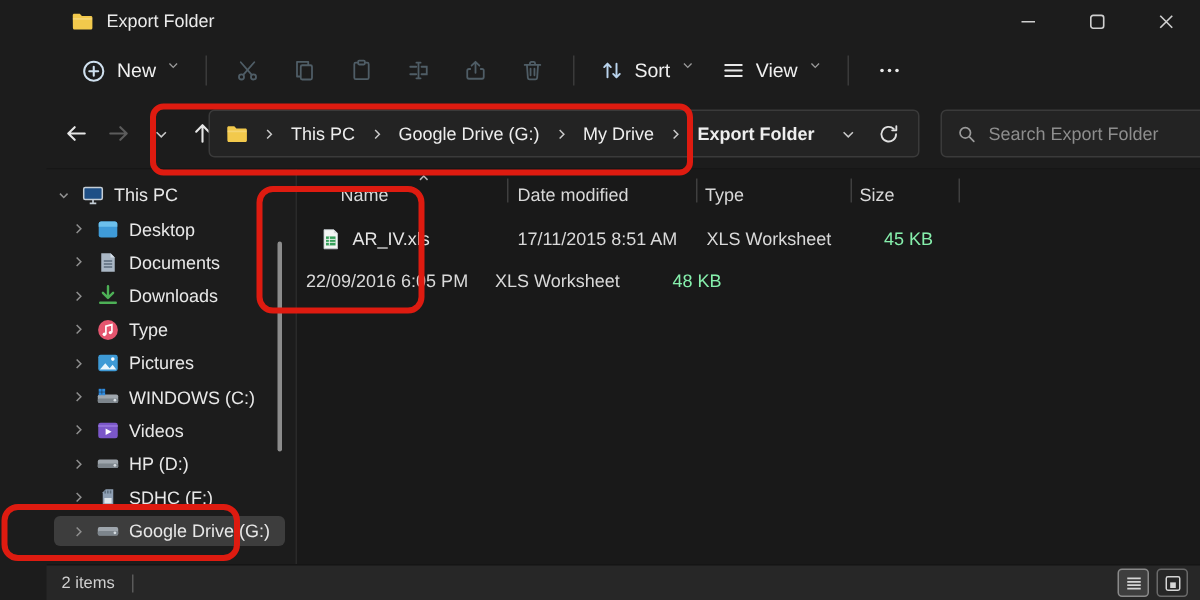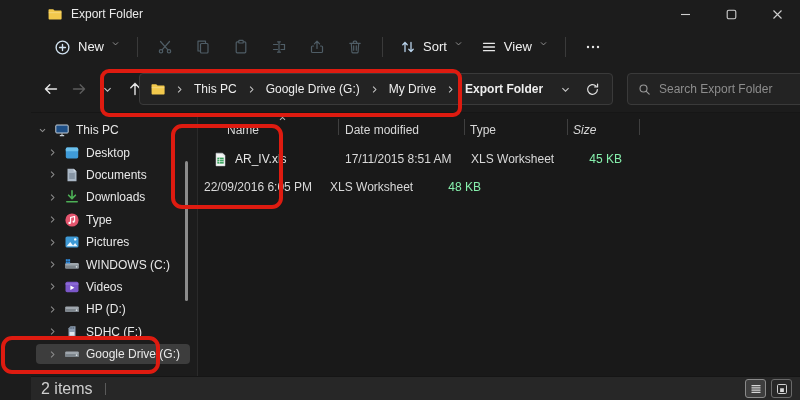--- a/index.html
+++ b/index.html
@@ -46,35 +46,35 @@
   .side-item.selected::before { content:""; position:absolute; left:5px; right:7px; top:1px; bottom:1px; background:#3d3d3d; border-radius:4px; z-index:0; }
   .side-item > * { position:relative; z-index:1; }
   .side-scrollbar { position:absolute; left:154px; top:48px; width:3px; height:140px; background:#8c8c8c; border-radius:2px; }
 
   .filepane { flex:1; background:#191919; border-left:1px solid #2a2a2a; position:relative; }
   .cols { position:relative; height:28px; display:flex; align-items:flex-end; font-size:12px; color:#d8d8d8; padding-bottom:4px; }
   .col { white-space:nowrap; }
   .c-name { width:141px; padding-left:29px; }
   .c-date { width:125px; padding-left:6px; }
   .c-type { width:103px; padding-left:6px; }
-  .c-size { width:72px;  padding-left:6px;font-style:italic; }
+  .c-size { width:72px;  padding-left:6px; }
   .col-sep { position:absolute; top:6px; width:1px; height:16px; background:#3f3f3f; }
   .sortmark { position:absolute; left:80px; top:1px; color:#b5b5b5; }
   .frows { padding-top:4px; }
   .frow { height:28px; display:flex; align-items:center; font-size:12px; color:#e6e6e6; }
   .fc { white-space:nowrap; }
   .f-name { width:141px; padding-left:15px; display:flex; align-items:center; gap:7px; }
   .f-date { width:126px; padding-left:6px; color:#d9d9d9; }
   .f-type { width:103px; padding-left:6px; color:#d9d9d9; }
   .f-size { width:71px; text-align:right; padding-right:17px; color:#86efac; }
 
   
   .statusbar { height:24px; background:#272727; display:flex; align-items:center; justify-content:space-between; border-top:1px solid #151515; }
   .status-left { display:flex; align-items:center; gap:12px; padding-left:10px; }
-  .status-count { font-size:16px; color:#cfcfcf; }
+  .status-count { font-size:11px; color:#cfcfcf; }
   .status-div { width:1px; height:12px; background:#5a5a5a; }
   .status-right { display:flex; align-items:center; gap:5px; padding-right:8px; }
   .view-toggle { width:21px; height:19px; border-radius:3px; display:flex; align-items:center; justify-content:center; color:#d6d6d6; }
   .view-toggle.active { background:#3e3e3e; border:1px solid #8a8a8a; }
   .view-toggle.inactive { border:1px solid #6a6a6a; }
 
   
   .annot { position:absolute; border:4px solid var(--annotation-red,#de1b10); pointer-events:none; z-index:10; }
   .annot-breadcrumb { left:100px; top:69px; width:362px; height:48px; border-radius:9px; }
   .annot-files { left:171px; top:124px; width:112px; height:85px; border-radius:11px; }

